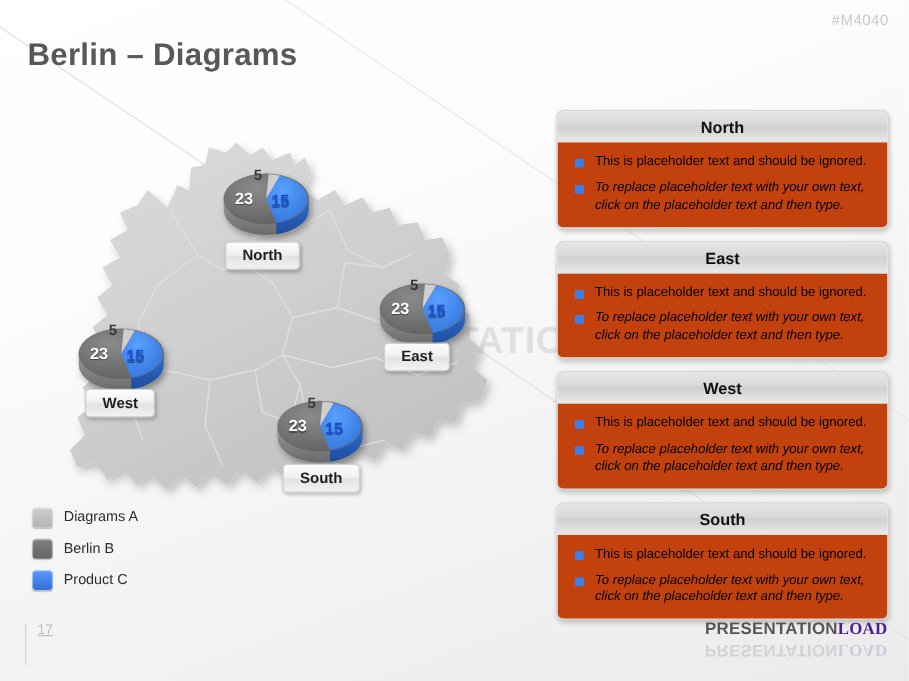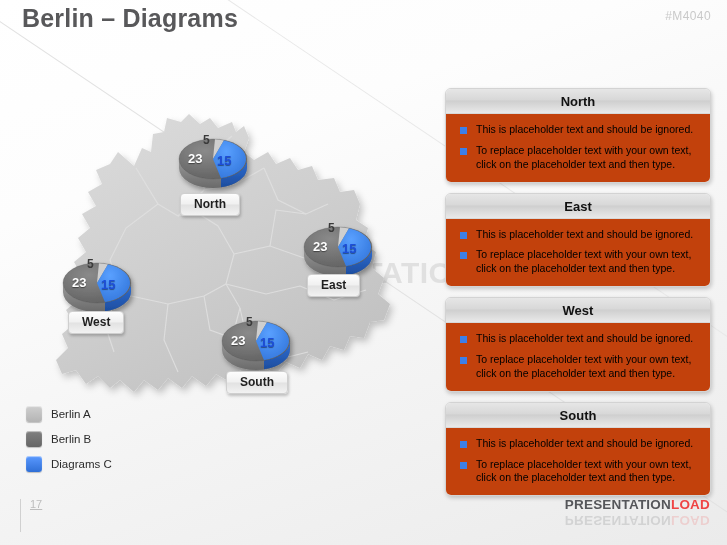--- a/index.html
+++ b/index.html
@@ -17,21 +17,21 @@
     pointer-events:none;
   }
   .diag-line2{
     position:absolute; left:170px; top:-40px; width:900px; height:1px;
     background:#e8e8e8; transform:rotate(34deg); transform-origin:0 0;
     pointer-events:none;
   }
 
   
   .title{
-    position:absolute; left:22px; top:4px;
+    position:absolute; left:22px; top:30px;
     font-size:25px; font-weight:bold; color:#58585a; letter-spacing:.2px;
   }
   .code{
     position:absolute; right:16px; top:9px;
     font-size:12px; color:#c9c9c9; letter-spacing:.4px;
   }
 
   
   .watermark{
     position:absolute; left:238px; top:256px;
@@ -81,40 +81,40 @@
     background:#fff;
   }
   .panel-head{
     height:25px; line-height:25px; text-align:center;
     font-size:13px; font-weight:bold; color:#111;
     background:linear-gradient(180deg,#e6e6e6 0%,#d8d8d8 45%,#cfcfcf 50%,#e9e9e9 100%);
     border-bottom:1px solid #d8d8d8;
   }
   .panel-body{ padding:9px 10px 10px 9px; background:#c2410c; }
   .bullet-row{ display:flex; margin-bottom:7px; }
-  .bullet-row:last-child{ margin-bottom:0; }
+  .bullet-row:last-child{ margin-bottom:0;font-style:italic; }
   .bullet-sq{
     width:7px; height:7px; background:#3d7fe8; flex:0 0 7px;
     margin:4px 9px 0 5px;
   }
   .bullet-tx{ font-size:10.5px; line-height:1.32; color:#000; }
 
   
   .pageno{
     position:absolute; left:30px; bottom:35px;
     font-size:11px; color:#bdbdbd;text-decoration:underline;
   }
   .page-rule{
     position:absolute; left:20px; bottom:13px; width:1px; height:33px;
     background:#d0d0d0;
   }
   .logo{ position:absolute; right:17px; bottom:17px; text-align:right; }
   .logo-main{ font-size:13.5px; font-weight:bold; letter-spacing:.2px; }
   .logo-p{ color:#55565a;text-align:center; }
-  .logo-l{ color:#ef4444; }
+  .logo-l{ color:#4c1d95;font-family:Liberation Serif, serif; }
   .logo-refl{
     font-size:13.5px; font-weight:bold; letter-spacing:.2px;
     transform:scaleY(-1); opacity:.17; margin-top:1px;
   }
 </style>
 </head>
 <body>
 
 <div class="diag-line"></div>
 <div class="diag-line2"></div>
@@ -255,29 +255,29 @@
   </svg>
   <span class="val v-a" style="left:29px; top:-4px;">5</span>
   <span class="val v-b" style="left:14px; top:14px;">23</span>
   <span class="val v-c" style="left:43px; top:16px;">15</span>
 </div>
 <div class="chip" style="left:226px; top:371px;">South</div>
 
 <div class="legend">
   <div class="legend-row">
     <span class="legend-sw" style="background:linear-gradient(180deg,#cfcfcf,#b4b4b4);"></span>
-    <span class="legend-lb">Berlin A</span>
+    <span class="legend-lb">Diagrams A</span>
   </div>
   <div class="legend-row">
     <span class="legend-sw" style="background:linear-gradient(180deg,#808080,#656565);"></span>
     <span class="legend-lb">Berlin B</span>
   </div>
   <div class="legend-row">
     <span class="legend-sw" style="background:linear-gradient(180deg,#5a99ff,#2f6fd6);"></span>
-    <span class="legend-lb">Diagrams C</span>
+    <span class="legend-lb">Product C</span>
   </div>
 </div>
 
 <div class="panels">
 
   <div class="panel">
     <div class="panel-head">North</div>
     <div class="panel-body">
       <div class="bullet-row">
         <span class="bullet-sq"></span>

